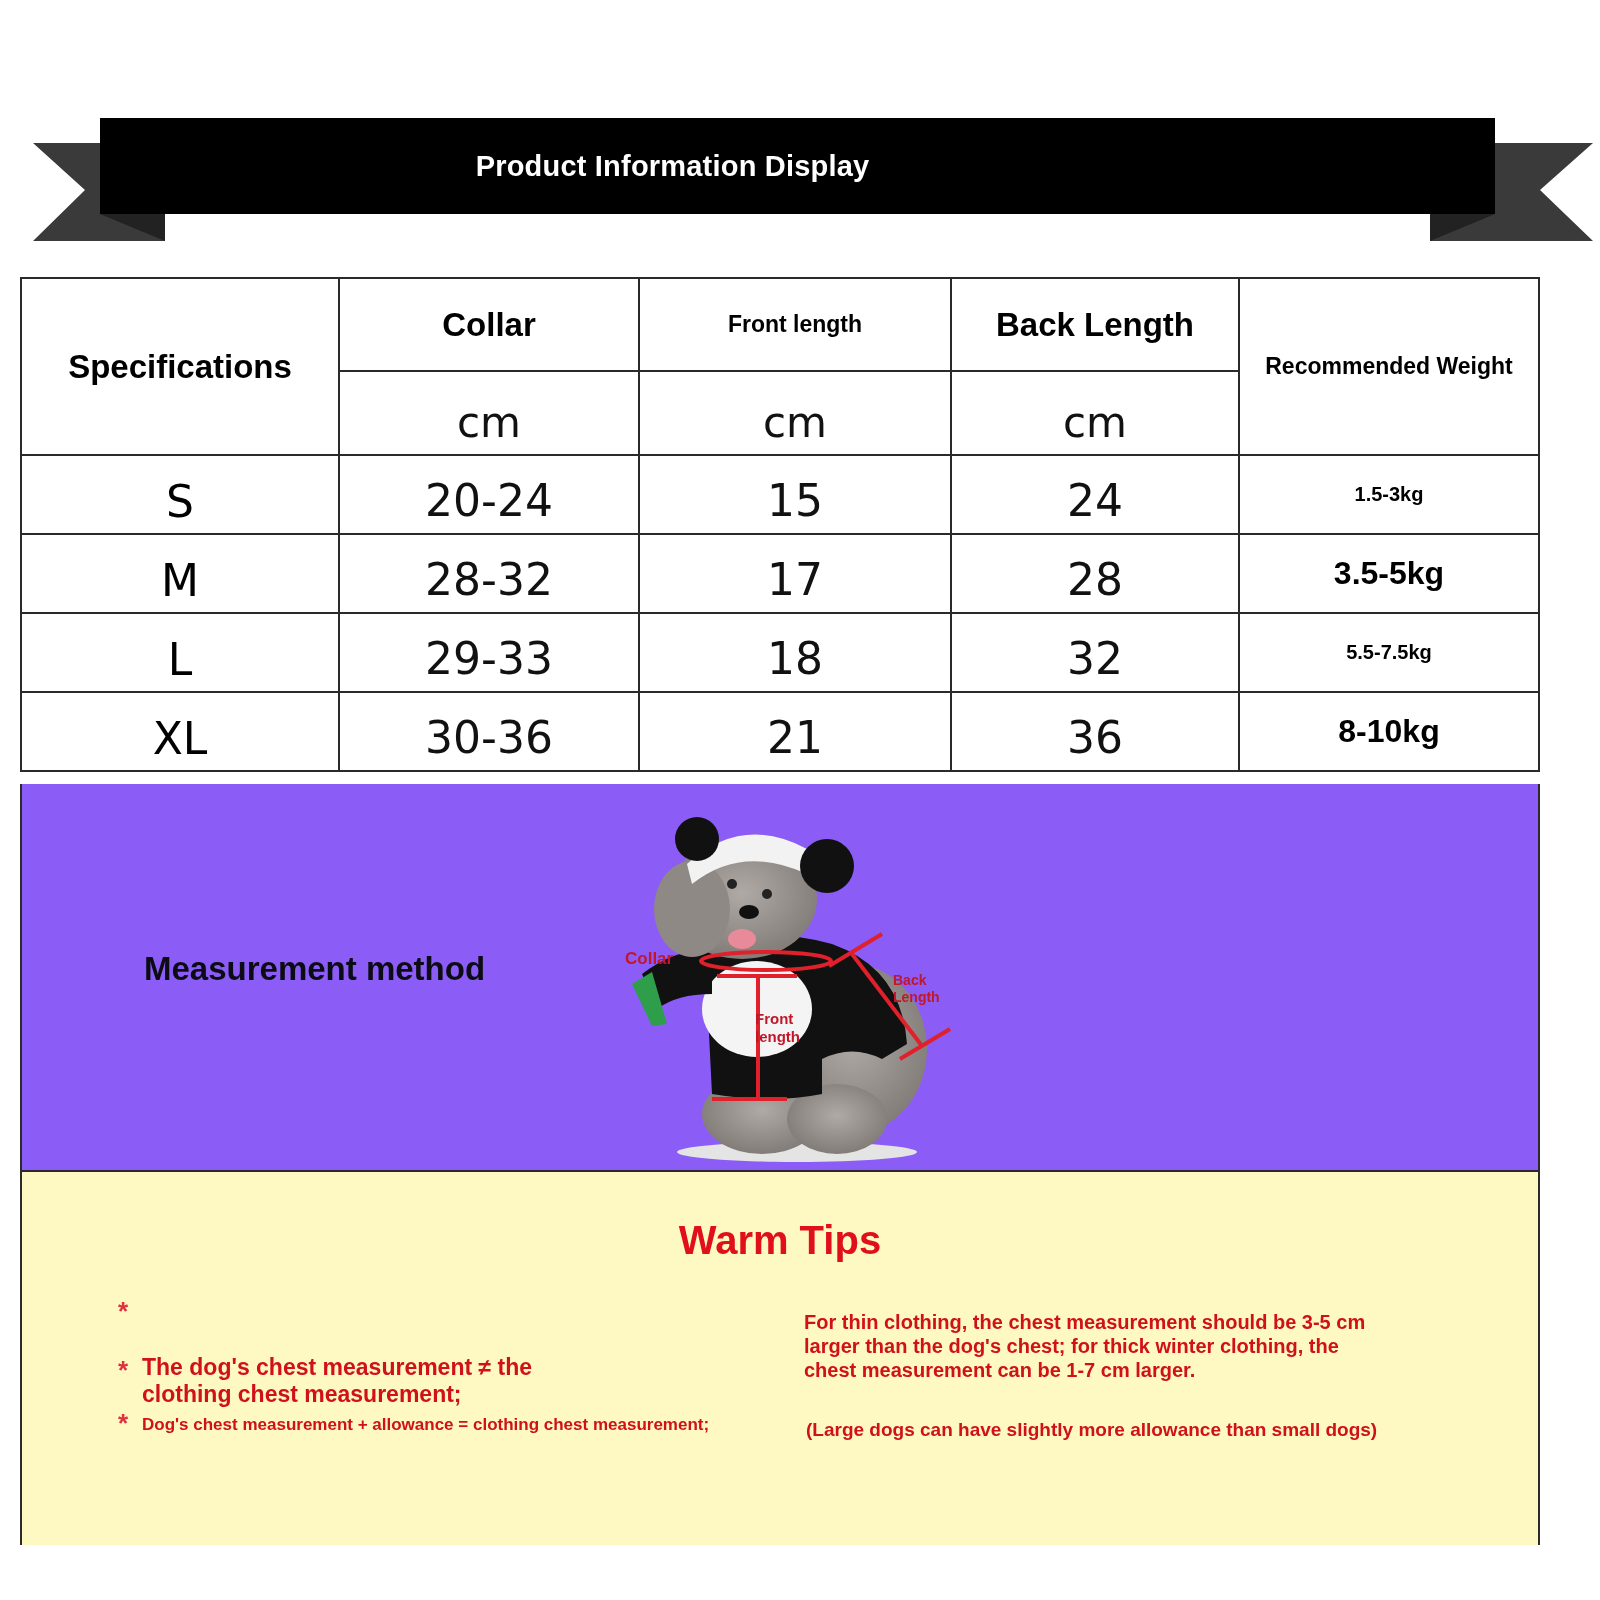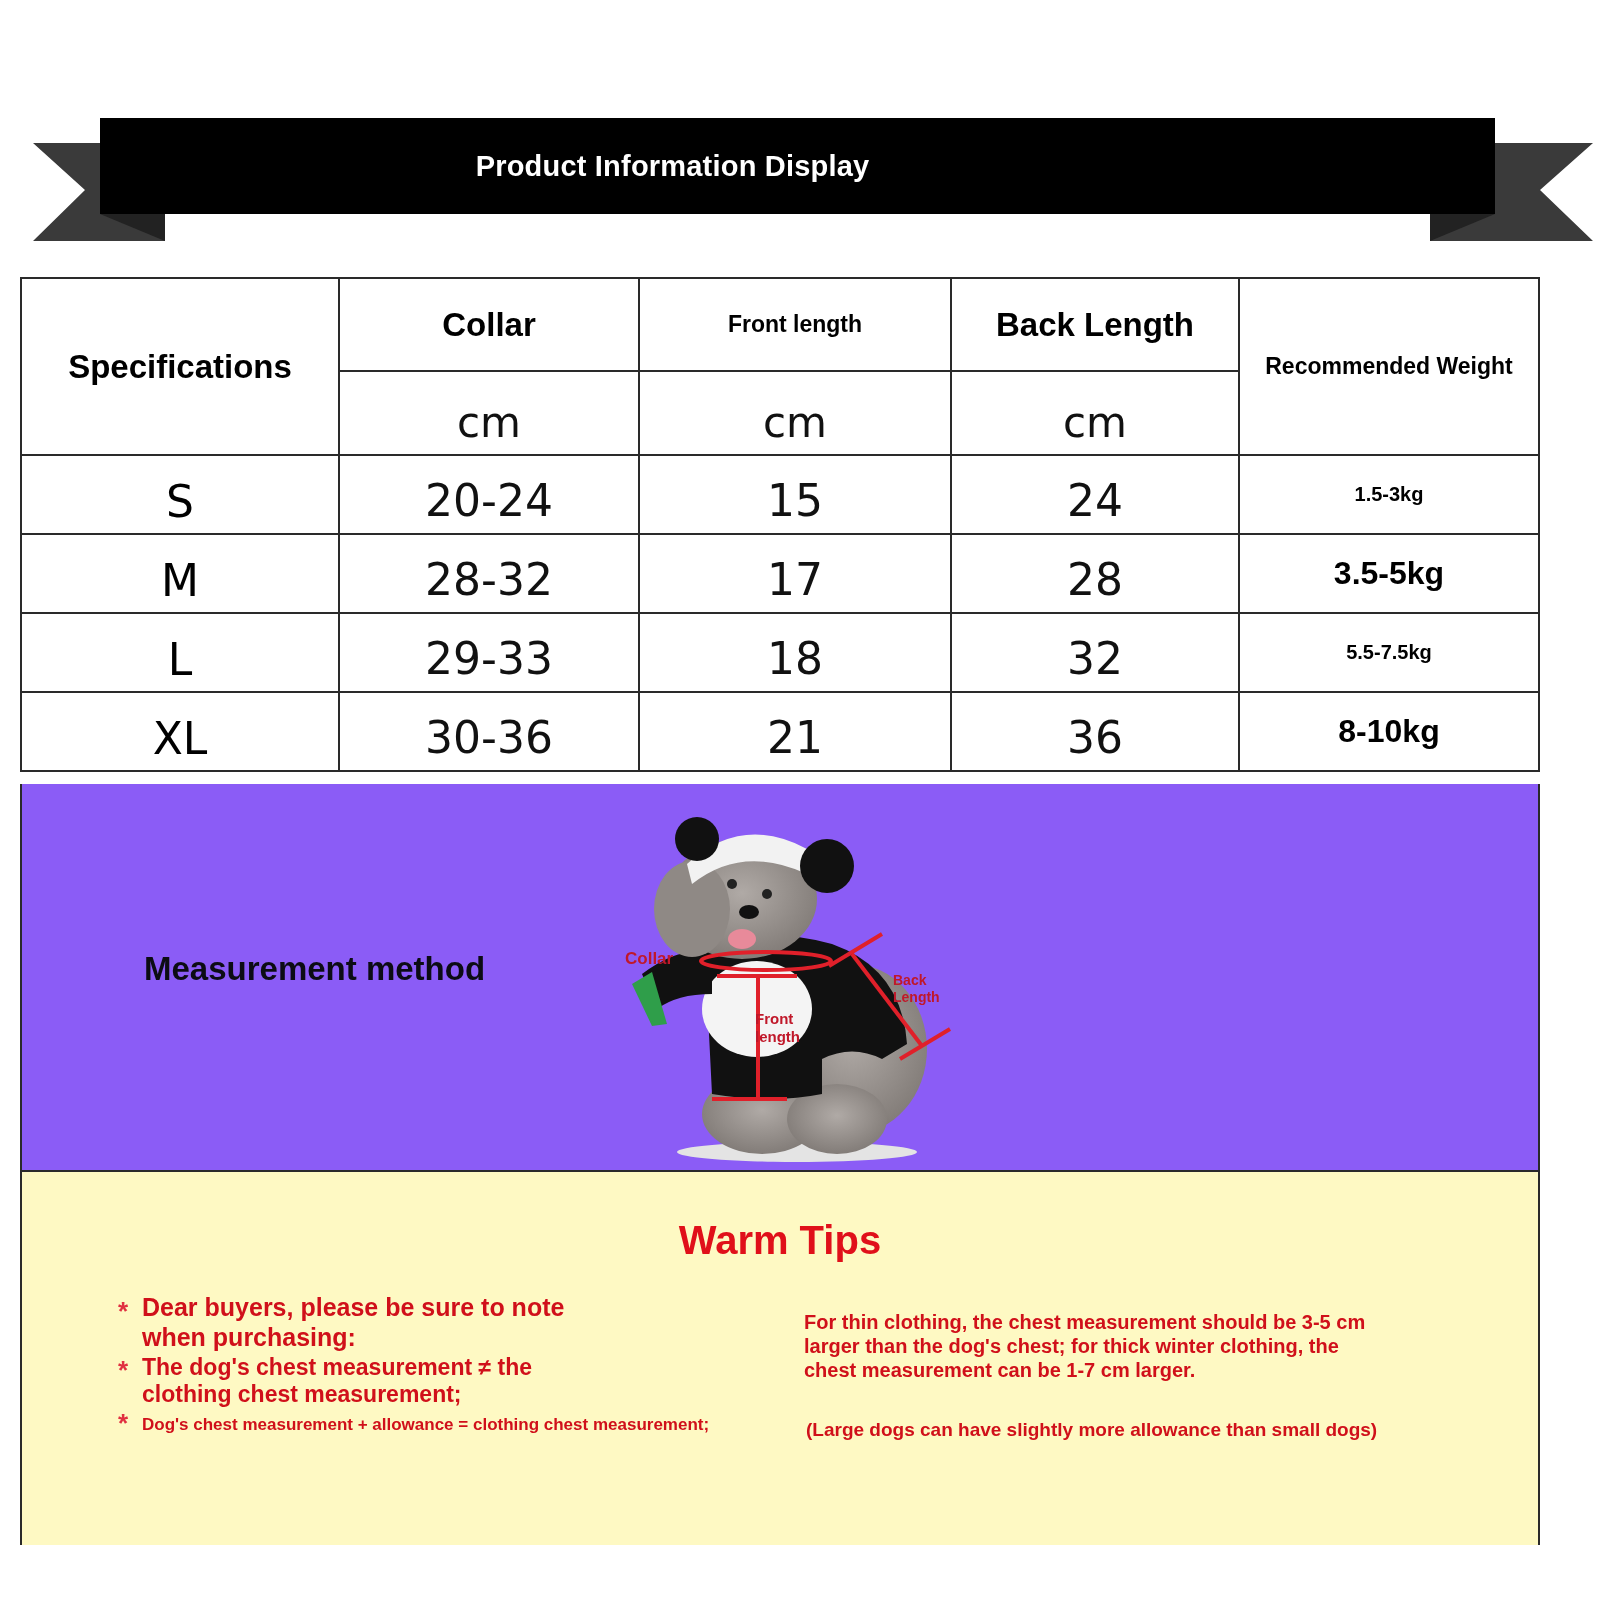--- a/index.html
+++ b/index.html
@@ -187,21 +187,20 @@
       <text x="173" y="230" fill="#c0182a" font-weight="bold" font-size="15" font-family="Liberation Sans, sans-serif">Front</text>
       <text x="173" y="248" fill="#c0182a" font-weight="bold" font-size="15" font-family="Liberation Sans, sans-serif">length</text>
     </svg>
   </div>
 </div>
 
 <div class="tips">
   <div class="tips-title">Warm Tips</div>
 
   <span class="tip-star star1">*</span>
-  <div class="tip-item tip1">Dear buyers, please be sure to note when purchasing:</div>
 
   <span class="tip-star star2">*</span>
   <div class="tip-item tip2">The dog's chest measurement ≠ the clothing chest measurement;</div>
 
   <span class="tip-star star3">*</span>
   <div class="tip-item tip3">Dog's chest measurement + allowance = clothing chest measurement;</div>
 
   <div class="tip-item tip-right1">For thin clothing, the chest measurement should be 3-5 cm larger than the dog's chest; for thick winter clothing, the chest measurement can be 1-7 cm larger.</div>
   <div class="tip-item tip-right2">(Large dogs can have slightly more allowance than small dogs)</div>
 </div>

